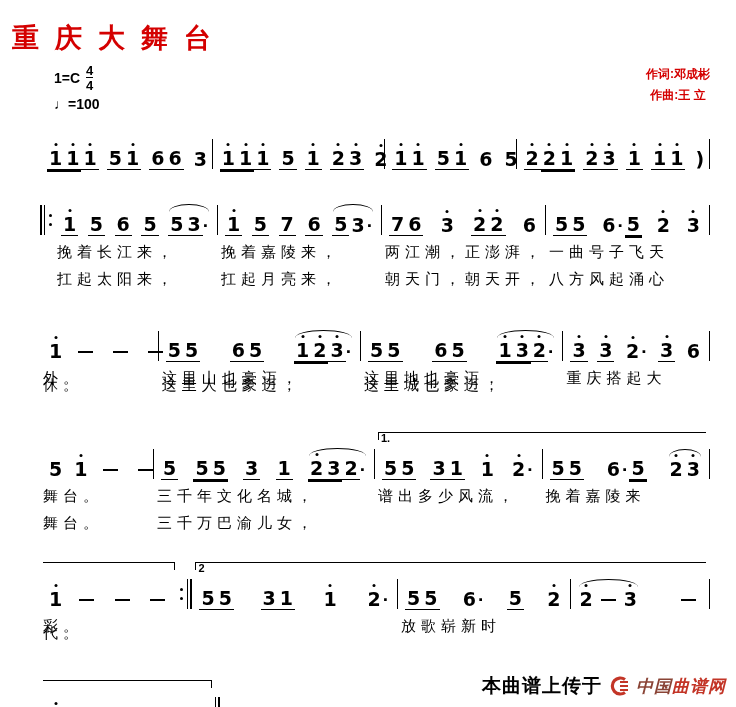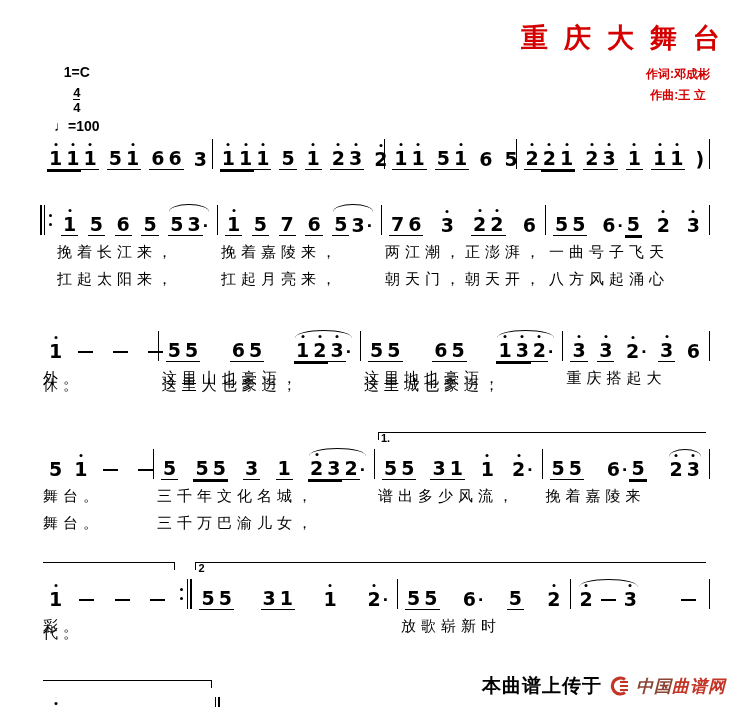--- a/index.html
+++ b/index.html
@@ -10,27 +10,28 @@
   }
   *{box-sizing:border-box;}
   html,body{margin:0;padding:0;}
   body{
     width:736px;height:707px;background:#fff;color:var(--ink);
     font-family:"Liberation Sans","DejaVu Sans",sans-serif;
     position:relative;overflow:hidden;
   }
   
   .title{
-    margin-top:20px;text-align:right;font-size:27px;font-weight:bold;
+    margin-top:20px;text-align:left;font-size:27px;font-weight:bold;
     letter-spacing:16px;color:var(--accent);
     font-family:"Liberation Serif","DejaVu Serif",serif;
+    padding-left:12px;
   }
   .hdr{position:relative;height:58px;margin-top:8px;}
   .keyblock{position:absolute;left:54px;top:0;font-size:14px;font-weight:bold;}
-  .keyline{display:flex;align-items:center;gap:6px;flex-direction:column;}
+  .keyline{display:flex;align-items:center;gap:6px;}
   .ts{display:inline-flex;flex-direction:column;align-items:center;font-size:13px;line-height:13px;font-weight:bold;}
   .ts .den{border-top:1px solid var(--ink);padding-top:1px;}
   .tempo{margin-top:4px;font-size:14px;font-weight:bold;}
   .credits{position:absolute;right:26px;top:0;text-align:center;color:var(--accent);font-size:12px;line-height:21px;font-weight:bold;}
   
   #score{padding:0 26px 0 40px;}
   .system{display:flex;align-items:flex-start;position:relative;}
   .system.narrow{width:180px;}
   #score .system:nth-child(1){margin-top:12px;}
   #score .system:nth-child(2){margin-top:30px;}

